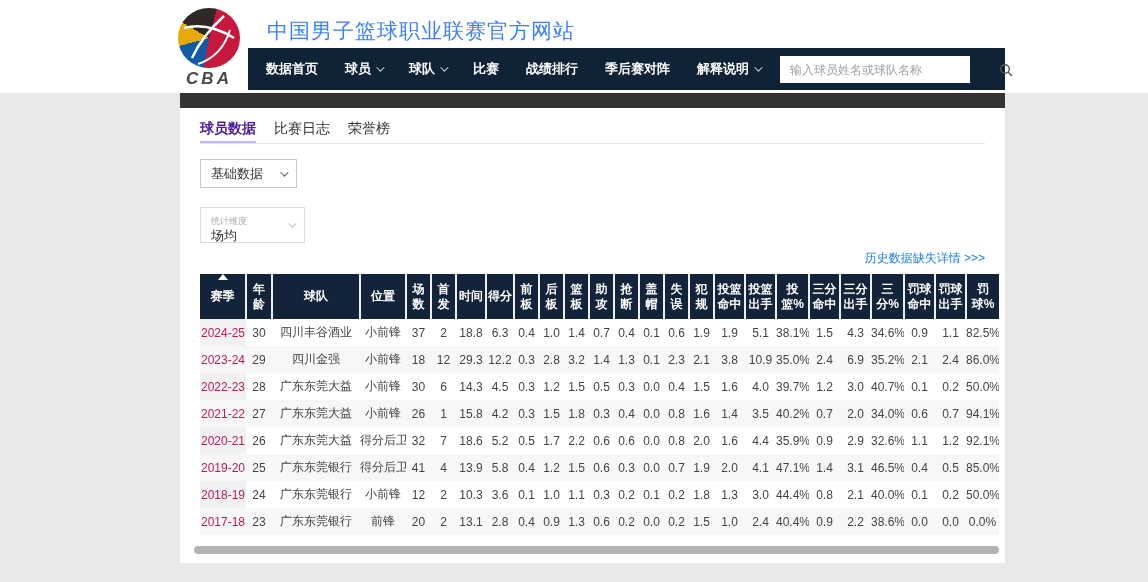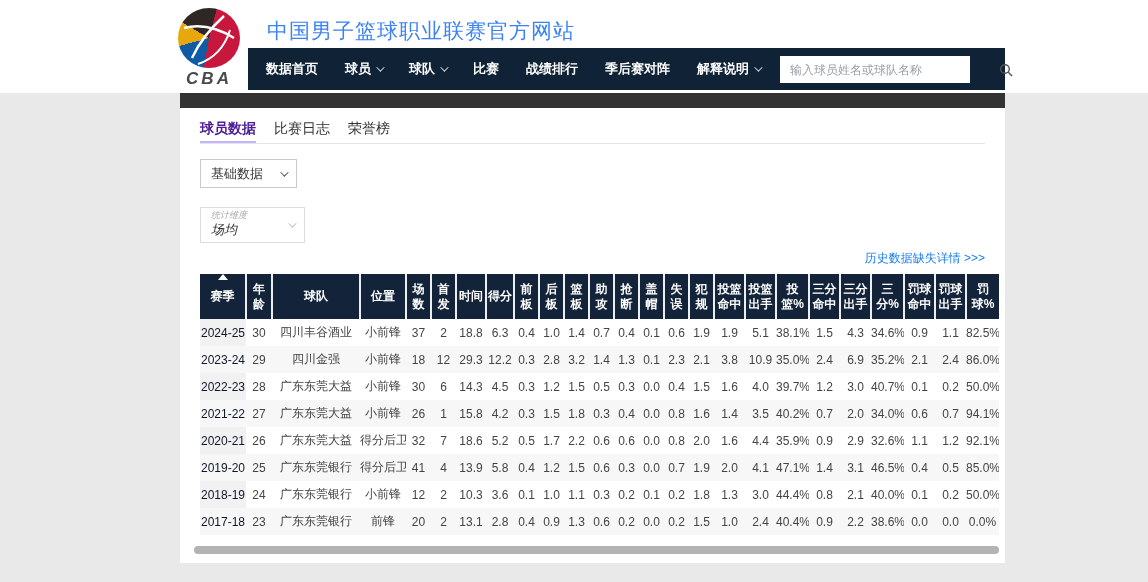--- a/index.html
+++ b/index.html
@@ -32,36 +32,36 @@
   .dark-strip { position:absolute; left:180px; top:93px; width:825px; height:15px; background:#333333; }
   
   .card { position:absolute; left:180px; top:108px; width:825px; height:455px; background:#fff; }
   .tabs { position:absolute; left:20px; top:12px; right:20px; height:24px; border-bottom:1px solid #e5e5e5; display:flex; }
   .tab { font-size:14px; color:#333; margin-right:18px; padding-bottom:8px; cursor:pointer; }
   .tab.active { font-weight:700; color:#4c1d95; border-bottom:2px solid #c4b5fd; }
   .select-box { position:absolute; left:20px; top:51px; width:97px; height:29px; border:1px solid #c9c9c9;
     display:flex; align-items:center; justify-content:space-between; padding:0 10px; font-size:13px; color:#333; cursor:pointer; }
   .select-box .caret { border-color:#555; }
   .filter-row { position:absolute; left:20px; top:99px; display:flex; gap:15px; }
-  .filter-box { width:105px; height:36px; border:1px solid #ddd; padding:2px 8px 0 10px; position:relative; cursor:pointer;font-style:italic; }
+  .filter-box { width:105px; height:36px; border:1px solid #ddd; padding:8px 8px 0 10px; position:relative; cursor:pointer; }
   .filter-label { font-size:9px; color:#aaa; line-height:11px; }
   .filter-value { font-size:13px; color:#333; line-height:17px; }
   .filter-box .caret { position:absolute; right:10px; top:14px; border-color:#c4c4c4; }
   .history-row { position:absolute; right:20px; top:140px; }
   .history-link { font-size:12px; color:#1b7ef2; text-decoration:none; cursor:pointer; }
   
   .stats-table { position:absolute; left:20px; top:166px; width:785px; border-collapse:collapse; table-layout:fixed; }
   .stats-table th { background:#13243a; color:#fff; font-size:12px; font-weight:700; height:45px; line-height:15px;
     text-align:center; vertical-align:middle; border-right:2px solid #eceef0; position:relative; padding:0 1px; word-break:break-all; }
   .stats-table th:last-child { border-right:none; }
   .sort-caret { position:absolute; left:50%; top:0; margin-left:-5px; width:0; height:0;
     border-left:5px solid transparent; border-right:5px solid transparent; border-bottom:6px solid #fff; }
   .stats-table td { font-size:12px; color:#444; height:27px; text-align:center; vertical-align:middle; white-space:nowrap; overflow:hidden; }
   .stats-table tr.alt td { background:#f7f7f7; }
-  .stats-table td.season-col { background:#f1f1f1; color:#0f172a; }
+  .stats-table td.season-col { background:#f1f1f1; color:#be185d; }
   
   .hscrollbar { position:absolute; left:14px; right:6px; bottom:9px; height:8px; background:#b3b3b3; border-radius:4px; cursor:pointer; }
 </style>
 </head>
 <body>
 
 <header class="site-header">
   <div class="logo">
     <div class="logo-ball">
       <svg width="62" height="60" viewBox="0 0 62 60">

